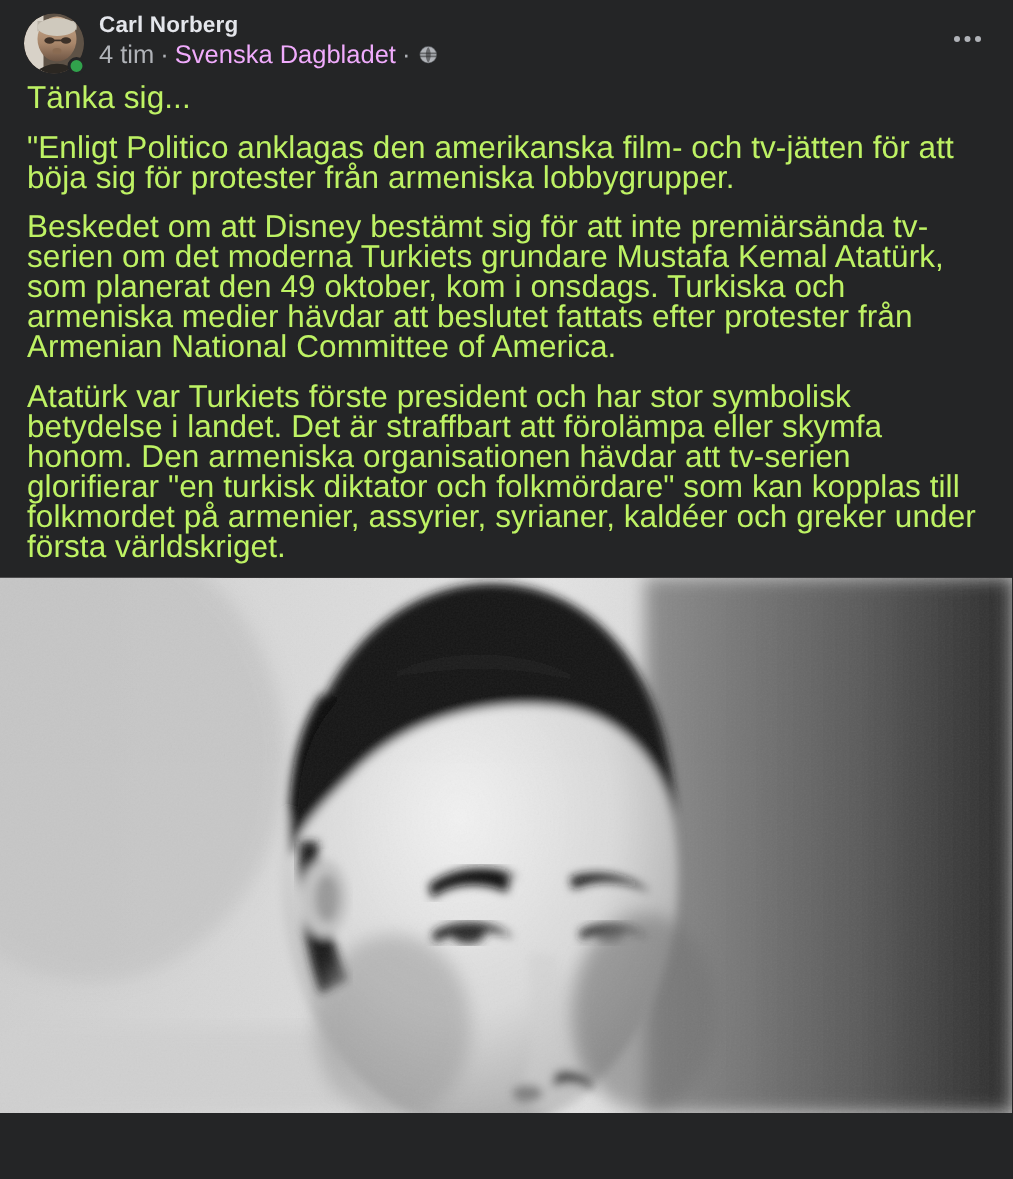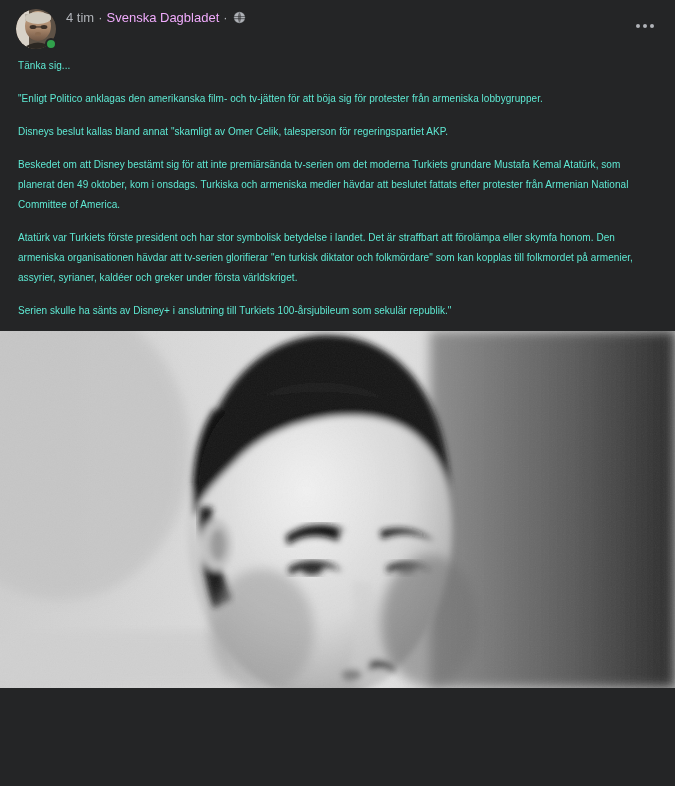--- a/index.html
+++ b/index.html
@@ -77,21 +77,21 @@
     font-weight: bold;
     color: #e4e6eb;
     line-height: 19px;
     letter-spacing: .1px;
   }
 
   .meta-row {
     display: flex;
     align-items: center;
     gap: 4px;
-    font-size: 13px;
+    font-size: 17px;
     color: #b0b3b8;
     line-height: 17px;
     margin-top: 2px;
   }
 
   .meta-row .sep { color: #b0b3b8; }
 
   .meta-link { color: #f0abfc; cursor: pointer; }
 
   .globe-icon { display: inline-flex; align-items: center; margin-left: 1px; }
@@ -120,23 +120,23 @@
     background: #b0b3b8;
     display: block;
   }
 
   
   .post-body {
     padding: 6px 16px 0 18px;
   }
 
   .post-body p {
-    font-size: 10px;
+    font-size: 21px;
     line-height: 20px;
-    color: #5eead4;
+    color: #bef264;
     margin: 0 0 13px 0;
     letter-spacing: .05px;
   }
 
   .post-body p:last-child { margin-bottom: 10px; }
 
   
   .photo {
     width: 675px;
     height: 357px;
@@ -180,20 +180,21 @@
             <rect x="20" y="17.4" width="5" height="1.1" fill="#3d3128"></rect>
             <ellipse cx="22" cy="25" rx="3" ry="2" fill="#8a6b52"></ellipse>
             <path d="M6 40 Q22 27 38 40 Z" fill="#2b2722"></path>
           </g>
         </svg>
       </div>
       <span class="status-dot"></span>
     </div>
 
     <div class="header-text">
+      <span class="author-name">Carl Norberg</span>
       <div class="meta-row">
         <span>4 tim</span>
         <span class="sep">·</span>
         <span class="meta-link">Svenska Dagbladet</span>
         <span class="sep">·</span>
         <span class="globe-icon">
           <svg width="13" height="13" viewBox="0 0 16 16" xmlns="http://www.w3.org/2000/svg" aria-hidden="true">
             <circle cx="8" cy="8" r="7" fill="#b0b3b8"></circle>
             <path d="M8 1.6c-1.3 1.3-2 3.6-2 6.4s.7 5.1 2 6.4c1.3-1.3 2-3.6 2-6.4s-.7-5.1-2-6.4z" fill="#2b2c2e" opacity=".55"></path>
             <path d="M1.3 6.2h13.4v1.3H1.3zM1.3 8.7h13.4V10H1.3z" fill="#2b2c2e" opacity=".55"></path>
@@ -206,24 +207,22 @@
     <button class="menu-dots" aria-label="Mer">
       <i></i>
       <i></i>
       <i></i>
     </button>
   </div>
 
   <div class="post-body">
     <p>Tänka sig...</p>
     <p>"Enligt Politico anklagas den amerikanska film- och tv-jätten för att böja sig för protester från armeniska lobbygrupper.</p>
-    <p>Disneys beslut kallas bland annat "skamligt av Omer Celik, talesperson för regeringspartiet AKP.</p>
     <p>Beskedet om att Disney bestämt sig för att inte premiärsända tv-serien om det moderna Turkiets grundare Mustafa Kemal Atatürk, som planerat den 49 oktober, kom i onsdags. Turkiska och armeniska medier hävdar att beslutet fattats efter protester från Armenian National Committee of America.</p>
     <p>Atatürk var Turkiets förste president och har stor symbolisk betydelse i landet. Det är straffbart att förolämpa eller skymfa honom. Den armeniska organisationen hävdar att tv-serien glorifierar "en turkisk diktator och folkmördare" som kan kopplas till folkmordet på armenier, assyrier, syrianer, kaldéer och greker under första världskriget.</p>
-    <p>Serien skulle ha sänts av Disney+ i anslutning till Turkiets 100-årsjubileum som sekulär republik."</p>
   </div>
 
   <div class="photo">
     <svg viewBox="0 0 675 357" preserveAspectRatio="none" xmlns="http://www.w3.org/2000/svg" aria-hidden="true">
       <defs>
         <linearGradient id="bgL" x1="0" y1="0" x2="1" y2="0">
           <stop offset="0%" stop-color="#cfcfcf"></stop>
           <stop offset="55%" stop-color="#e3e3e3"></stop>
           <stop offset="100%" stop-color="#bdbdbd"></stop>
         </linearGradient>

